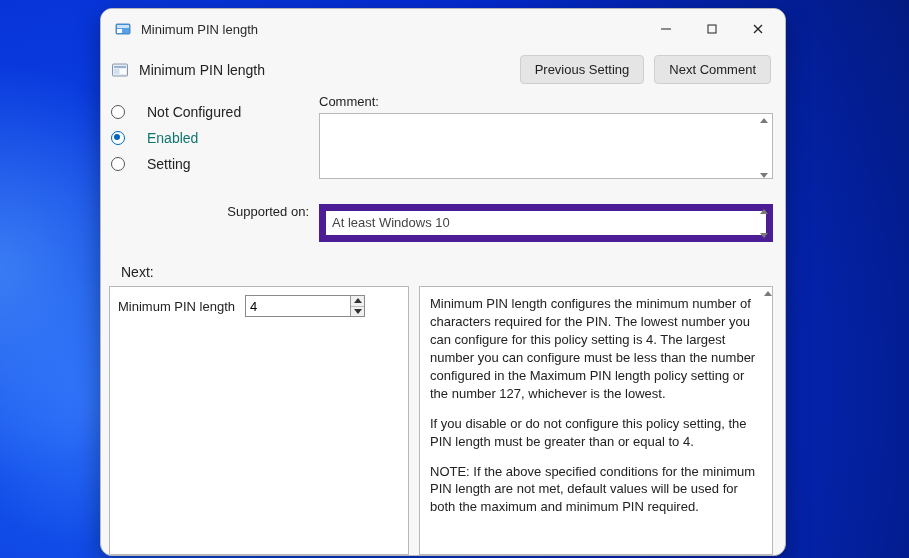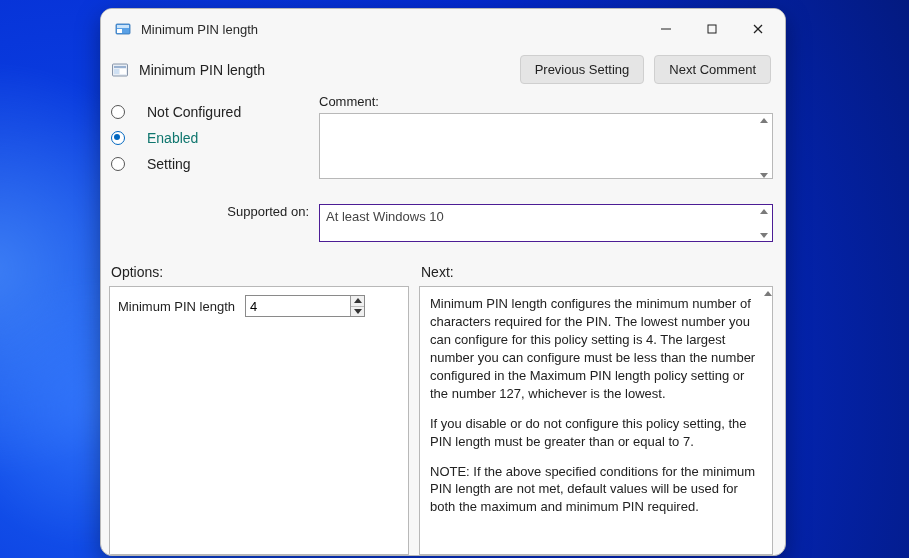--- a/index.html
+++ b/index.html
@@ -83,21 +83,21 @@
   .scroll-wrap { position: relative; }
   .vscroll {
     position:absolute; right:2px; top:2px; bottom:2px; width:14px;
     display:flex; flex-direction:column; justify-content:space-between; align-items:center;
   }
   .vscroll .arrow { width:10px; height:10px; color:#7a7a7a; display:flex; align-items:center; justify-content:center;}
 
   .row-supported { grid-column: 1 / span 2; grid-row: 2; display:grid; grid-template-columns: 210px 1fr; align-items:start; margin-top:16px;}
   .row-supported .lbl { text-align: right; padding-right: 10px; font-size:13px;}
   .supported-box {
-    width:100%; height:38px; background:#fff; border:1px solid #4c1d95; color:#444;
+    width:100%; height:38px; background:#fff; border:7px solid #4c1d95; color:#444;
     padding:4px 18px 4px 6px; font-size:13px; position:relative;
   }
 
   .sections-header { grid-column: 1 / span 2; grid-row: 3; display:grid; grid-template-columns: 300px 1fr; margin-top:16px; }
   .section-label { font-size:14px; color:#222; padding-left:2px;}
 
   .sections-body { grid-column: 1 / span 2; grid-row: 4; display:grid; grid-template-columns: 300px 10px 1fr; height:100%; }
 
   .options-panel {
     background:#fff; border:1px solid #b8b8b8; padding:8px 8px; min-height:260px;
@@ -226,21 +226,20 @@
                 <span class="tri-up"></span>
               </span>
             <span class="arrow">
                 <span class="tri-down"></span>
               </span>
           </div>
         </div>
       </div>
 
       <div class="sections-header">
-        <span class="section-label">Options:</span>
         <span class="section-label" style="padding-left:12px;">Next:</span>
       </div>
 
       <div class="sections-body">
 
         <div class="options-panel">
           <div class="opt-row">
             <span class="opt-label">Minimum PIN length</span>
             <div class="spinner">
               <input type="text" value="4" style="">
@@ -254,21 +253,21 @@
               </div>
             </div>
           </div>
         </div>
 
         <div></div>
 
         <div class="help-panel-wrap">
           <div class="help-panel">
             <p>Minimum PIN length configures the minimum number of characters required for the PIN.  The lowest number you can configure for this policy setting is 4.  The largest number you can configure must be less than the number configured in the Maximum PIN length policy setting or the number 127, whichever is the lowest.</p>
-            <p>If you disable or do not configure this policy setting, the PIN length must be greater than or equal to 7.</p>
+            <p>If you disable or do not configure this policy setting, the PIN length must be greater than or equal to 4.</p>
             <p>NOTE: If the above specified conditions for the minimum PIN length are not met, default values will be used for both the maximum and minimum PIN required.</p>
           </div>
           <div class="help-scroll">
             <span class="arrow">
                 <span class="tri-up"></span>
               </span>
           </div>
         </div>
 
       </div>

